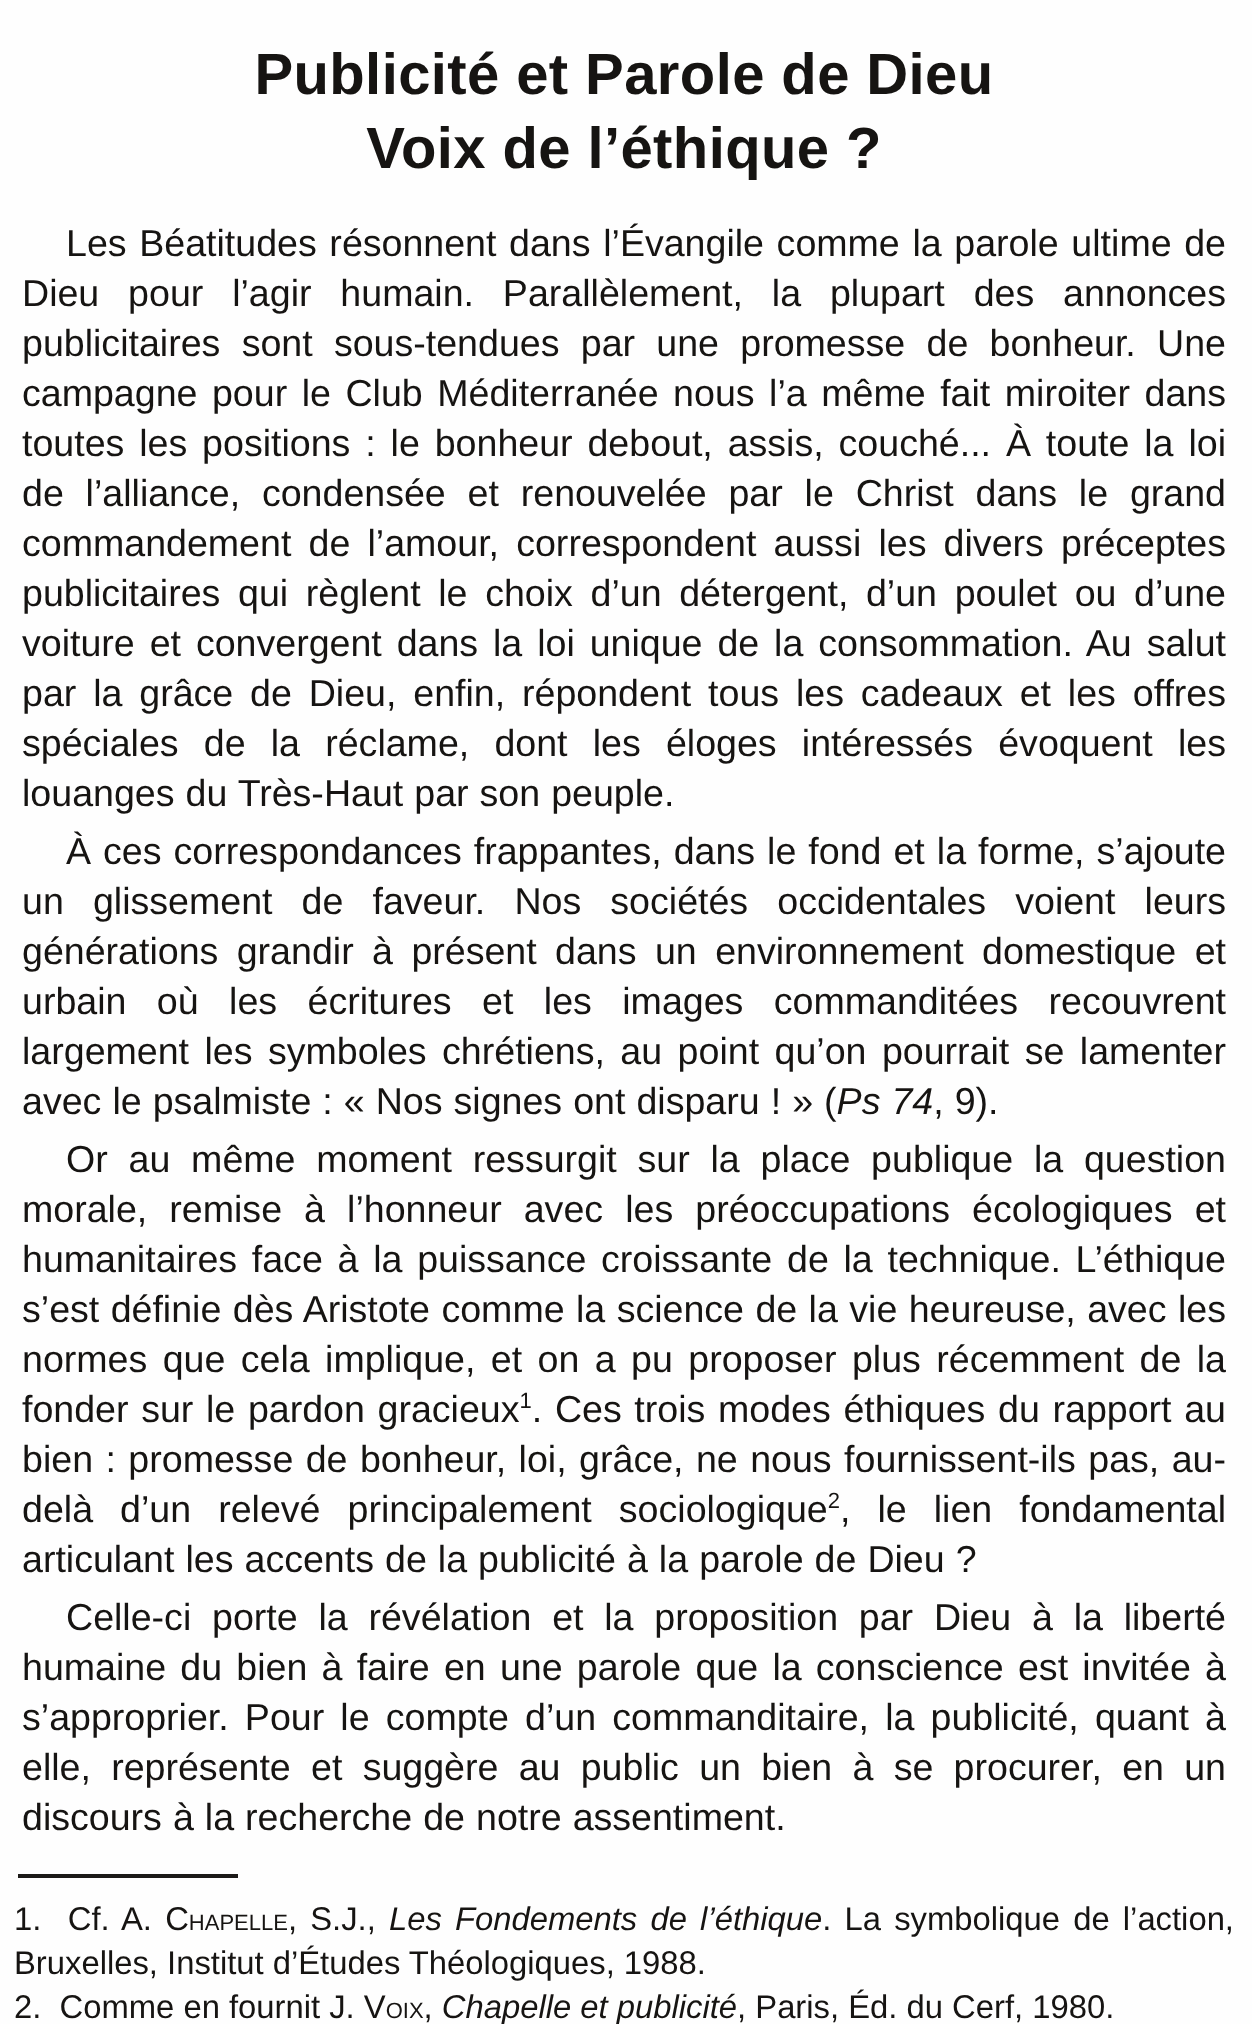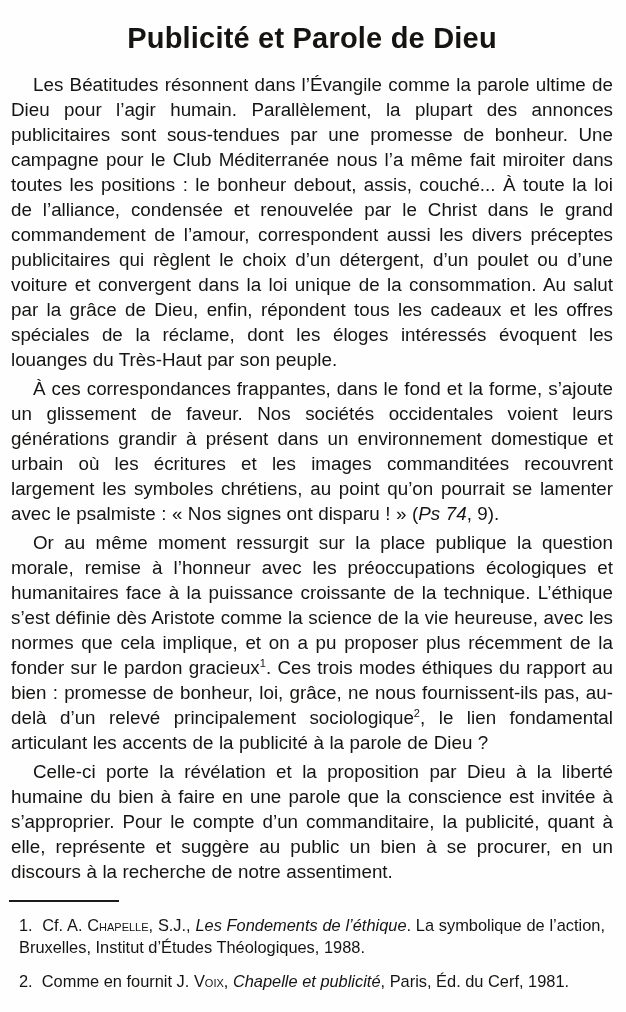--- a/index.html
+++ b/index.html
@@ -45,41 +45,42 @@
     line-height: 0;
     vertical-align: 7px;
   }
   .footnote-sep {
     width: 110px;
     border: 0;
     border-top: 2px solid #1c1a18;
     margin: 16px 0 10px 2px;
   }
   .footnotes p.footnote {
-    margin: 12px;
+    margin: 0;
     text-align: justify;
     text-indent: 0;
     font-size: 16.4px;
     line-height: 22px;
   }
 </style>
 </head>
 <body>
 
 <main class="page" data-name="book-page">
   <h1 class="title" data-name="page-title">
     <span class="title-line" data-name="title-line-1">Publicité et Parole de Dieu</span>
+    <span class="title-line" data-name="title-line-2">Voix de l’éthique&nbsp;?</span>
   </h1>
 
   <section class="body-text" id="body-text" data-name="article-body">
       <p data-name="paragraph"><span data-name="text-run">Les Béatitudes résonnent dans l’Évangile comme la parole ultime de Dieu pour l’agir humain. Parallèlement, la plupart des annonces publicitaires sont sous-tendues par une promesse de bonheur. Une campagne pour le Club Méditerranée nous l’a même fait miroiter dans toutes les positions&nbsp;: le bonheur debout, assis, couché... À toute la loi de l’alliance, condensée et renouvelée par le Christ dans le grand commandement de l’amour, correspondent aussi les divers préceptes publicitaires qui règlent le choix d’un détergent, d’un poulet ou d’une voiture et convergent dans la loi unique de la consommation. Au salut par la grâce de Dieu, enfin, répondent tous les cadeaux et les offres spéciales de la réclame, dont les éloges intéressés évoquent les louanges du Très-Haut par son peuple.</span></p>
       <p data-name="paragraph"><span data-name="text-run">À ces correspondances frappantes, dans le fond et la forme, s’ajoute un glissement de faveur. Nos sociétés occidentales voient leurs générations grandir à présent dans un environnement domestique et urbain où les écritures et les images commanditées recouvrent largement les symboles chrétiens, au point qu’on pourrait se lamenter avec le psalmiste&nbsp;: «&nbsp;Nos signes ont disparu&nbsp;!&nbsp;» (</span><span data-name="text-run" class="it">Ps 74</span><span data-name="text-run">, 9).</span></p>
       <p data-name="paragraph"><span data-name="text-run">Or au même moment ressurgit sur la place publique la question morale, remise à l’honneur avec les préoccupations écologiques et humanitaires face à la puissance croissante de la technique. L’éthique s’est définie dès Aristote comme la science de la vie heureuse, avec les normes que cela implique, et on a pu proposer plus récemment de la fonder sur le pardon gracieux</span><sup data-name="footnote-ref">1</sup><span data-name="text-run">. Ces trois modes éthiques du rapport au bien&nbsp;: promesse de bonheur, loi, grâce, ne nous fournissent-ils pas, au-delà d’un relevé principalement sociologique</span><sup data-name="footnote-ref">2</sup><span data-name="text-run">, le lien fondamental articulant les accents de la publicité à la parole de Dieu&nbsp;?</span></p>
       <p data-name="paragraph"><span data-name="text-run">Celle-ci porte la révélation et la proposition par Dieu à la liberté humaine du bien à faire en une parole que la conscience est invitée à s’approprier. Pour le compte d’un commanditaire, la publicité, quant à elle, représente et suggère au public un bien à se procurer, en un discours à la recherche de notre assentiment.</span></p>
     </section>
 
   <hr class="footnote-sep" data-name="footnote-separator">
 
   <section class="footnotes" id="footnotes" data-name="footnotes">
       <p class="footnote" data-name="footnote"><span data-name="text-run">1.&nbsp;&nbsp;Cf. A.&nbsp;</span><span data-name="text-run" class="sc">Chapelle</span><span data-name="text-run">, S.J., </span><span data-name="text-run" class="it">Les Fondements de l’éthique</span><span data-name="text-run">. La symbolique de l’action, Bruxelles, Institut d’Études Théologiques, 1988.</span></p>
-      <p class="footnote" data-name="footnote"><span data-name="text-run">2.&nbsp;&nbsp;Comme en fournit J.&nbsp;</span><span data-name="text-run" class="sc">Voix</span><span data-name="text-run">, </span><span data-name="text-run" class="it">Chapelle et publicité</span><span data-name="text-run">, Paris, Éd. du Cerf, 1981.</span></p>
+      <p class="footnote" data-name="footnote"><span data-name="text-run">2.&nbsp;&nbsp;Comme en fournit J.&nbsp;</span><span data-name="text-run" class="sc">Voix</span><span data-name="text-run">, </span><span data-name="text-run" class="it">Chapelle et publicité</span><span data-name="text-run">, Paris, Éd. du Cerf, 1980.</span></p>
     </section>
 </main>
 
 </body></html>

